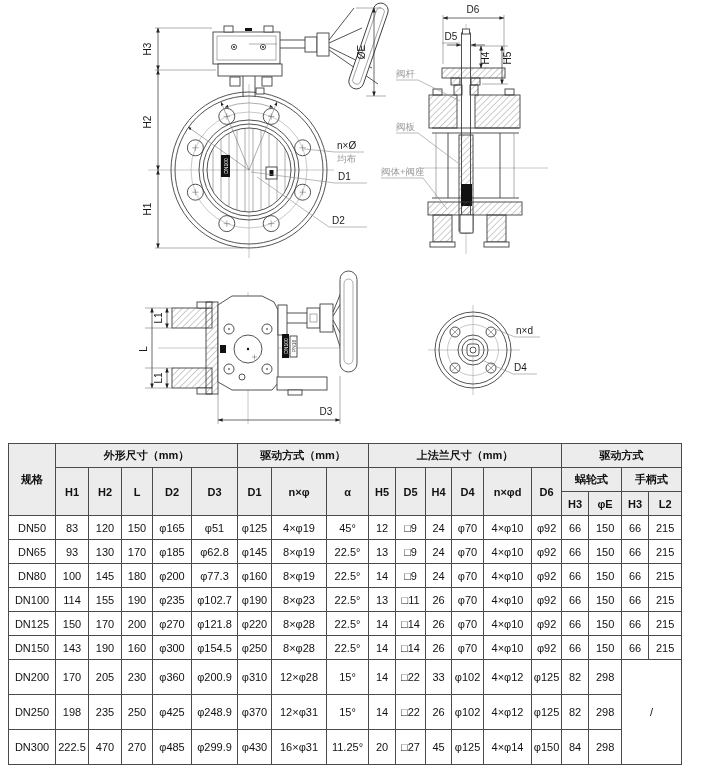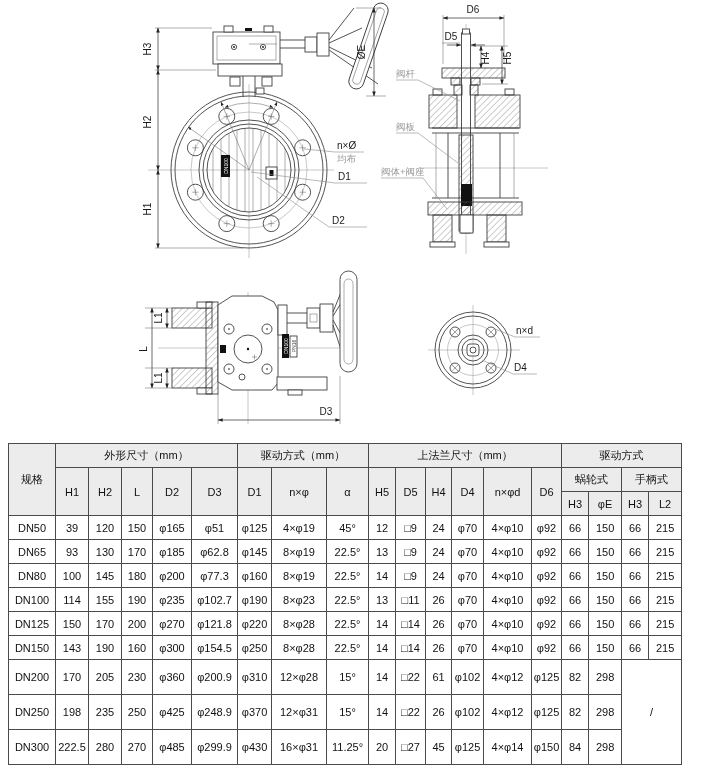--- a/index.html
+++ b/index.html
@@ -17,21 +17,21 @@
   .solid{fill:#111;stroke:none;}
   .dim{font:10px "Liberation Sans",sans-serif;fill:#1a1a1a;}
   .ann{font:9.5px "Liberation Sans",sans-serif;fill:#999;}
   .badge-t{font:5px "Liberation Sans",sans-serif;fill:#fff;}
   .badge-t2{font:5px "Liberation Sans",sans-serif;fill:#444;}
   
   table.spec{position:absolute;left:8px;top:443px;border-collapse:collapse;table-layout:fixed;
              width:674px;font-size:11px;color:#111;}
   table.spec th,table.spec td{border:1px solid #4a4a4a;text-align:center;vertical-align:middle;
              padding:0;overflow:hidden;white-space:nowrap;}
-  table.spec th{background:#ececec;font-weight:normal;height:23px;}
+  table.spec th{background:#ececec;font-weight:bold;height:23px;}
   table.spec td{background:#fff;height:23px;}
   table.spec tr.tall td{height:34px;}
 </style>
 </head>
 <body>
 
 <div class="stage">
 
 <svg class="drawings" width="703" height="443" viewBox="0 0 703 443">
   <defs>
@@ -379,21 +379,21 @@
     <tr>
       <th>H3</th>
       <th>φE</th>
       <th>H3</th>
       <th>L2</th>
     </tr>
   </thead>
   <tbody>
         <tr>
           <td>DN50</td>
-          <td>39</td>
+          <td>83</td>
           <td>120</td>
           <td>150</td>
           <td>φ165</td>
           <td>φ51</td>
           <td>φ125</td>
           <td>4×φ19</td>
           <td>45°</td>
           <td>12</td>
           <td>□9</td>
           <td>24</td>
@@ -515,21 +515,21 @@
           <td>170</td>
           <td>205</td>
           <td>230</td>
           <td>φ360</td>
           <td>φ200.9</td>
           <td>φ310</td>
           <td>12×φ28</td>
           <td>15°</td>
           <td>14</td>
           <td>□22</td>
-          <td>61</td>
+          <td>33</td>
           <td>φ102</td>
           <td>4×φ12</td>
           <td>φ125</td>
           <td>82</td>
           <td>298</td>
           <td rowspan="3" colspan="2">/</td>
         </tr>
         <tr class="tall">
           <td>DN250</td>
           <td>198</td>
@@ -545,21 +545,21 @@
           <td>26</td>
           <td>φ102</td>
           <td>4×φ12</td>
           <td>φ125</td>
           <td>82</td>
           <td>298</td>
         </tr>
         <tr class="tall">
           <td>DN300</td>
           <td>222.5</td>
-          <td>280</td>
+          <td>470</td>
           <td>270</td>
           <td>φ485</td>
           <td>φ299.9</td>
           <td>φ430</td>
           <td>16×φ31</td>
           <td>11.25°</td>
           <td>20</td>
           <td>□27</td>
           <td>45</td>
           <td>φ125</td>

